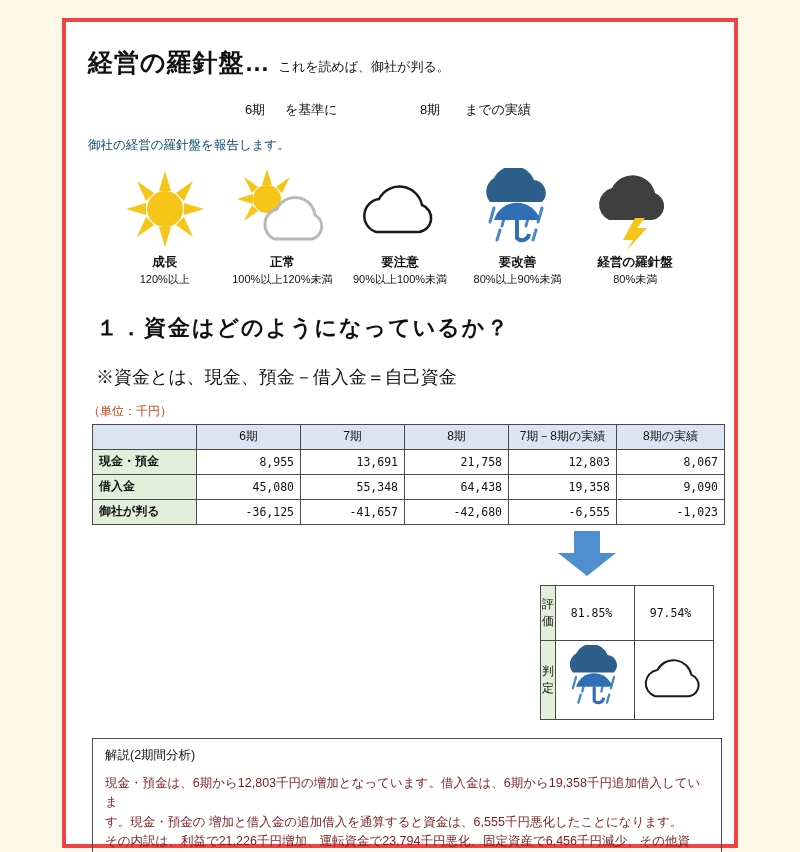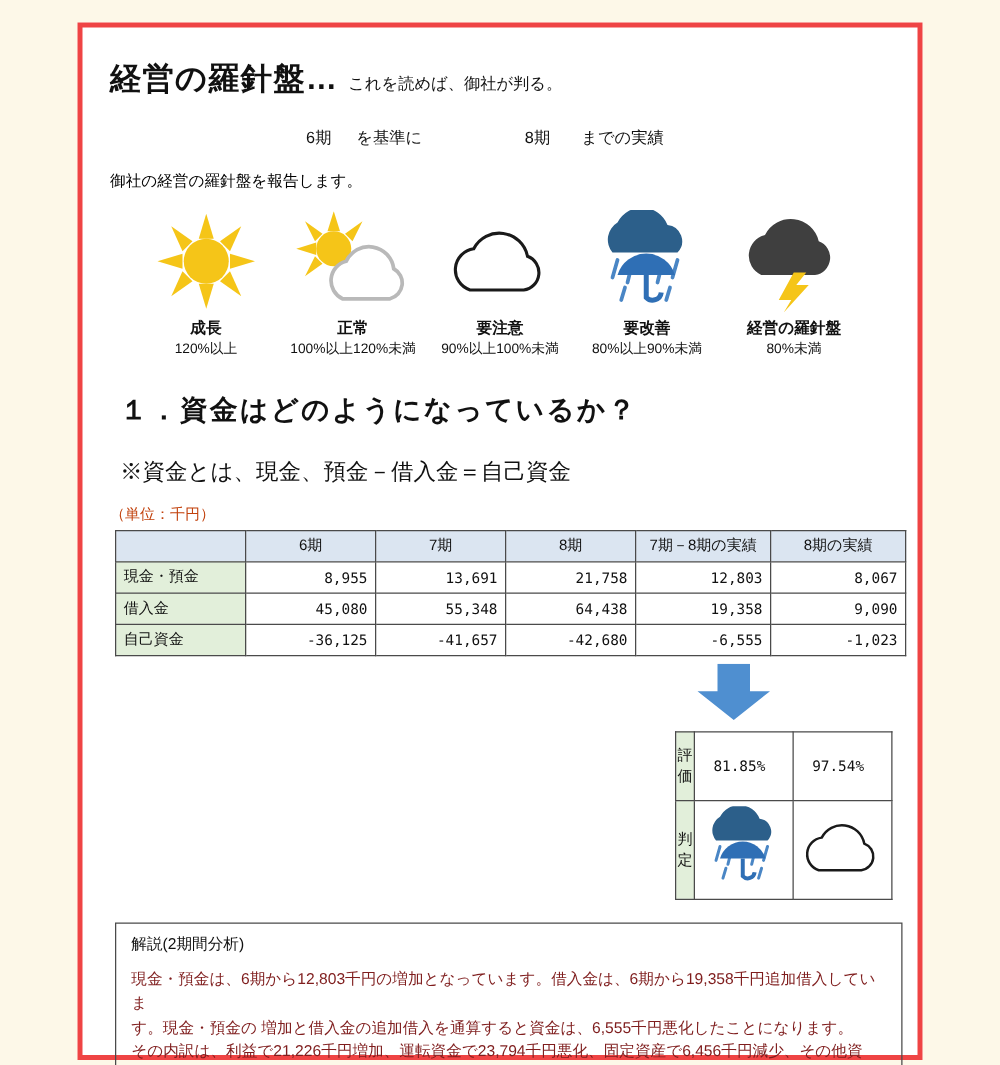--- a/index.html
+++ b/index.html
@@ -54,21 +54,21 @@
   .period-row .seg {
     display: inline-block;
   }
   .seg-base-val { width: 60px; text-align: center; }
   .seg-base-lbl { width: 110px; }
   .seg-end-val  { width: 70px; text-align: center;}
   .seg-end-lbl  { width: 110px; }
   .report-line {
     margin-top: 18px;
     font-size: 12.5px;
-    color: #000000;
+    color: #0c4a6e;
   }
   
   .weather-row {
     display: flex;
     justify-content: flex-start;
     margin: 14px 18px 0 18px;
   }
   .weather-item {
     width: 120px;
     text-align: center;
@@ -127,20 +127,21 @@
   }
   table.fin th {
     background: #dbe5f1;
     font-weight: normal;
     text-align: center;
   }
   table.fin td.rowhead {
     background: #e2efda;
     text-align: left;
     width: 104px;
+    font-weight: bold;
   }
   table.fin td.num {
     text-align: right;
     font-family: "DejaVu Sans Mono", monospace;
     font-size: 11.5px;
   }
   table.fin col.c0 { width: 104px; }
   table.fin col.c1, table.fin col.c2, table.fin col.c3 { width: 104px; }
   table.fin col.c4, table.fin col.c5 { width: 108px; }
   
@@ -340,21 +341,21 @@
         </tr>
         <tr>
           <td class="rowhead">借入金</td>
           <td class="num">45,080</td>
           <td class="num">55,348</td>
           <td class="num">64,438</td>
           <td class="num">19,358</td>
           <td class="num">9,090</td>
         </tr>
         <tr>
-          <td class="rowhead">自己資金</td>
+          <td class="rowhead">御社が判る</td>
           <td class="num">-36,125</td>
           <td class="num">-41,657</td>
           <td class="num">-42,680</td>
           <td class="num">-6,555</td>
           <td class="num">-1,023</td>
         </tr>
       </tbody>
     </table>
 
     <div class="arrow-wrap">

